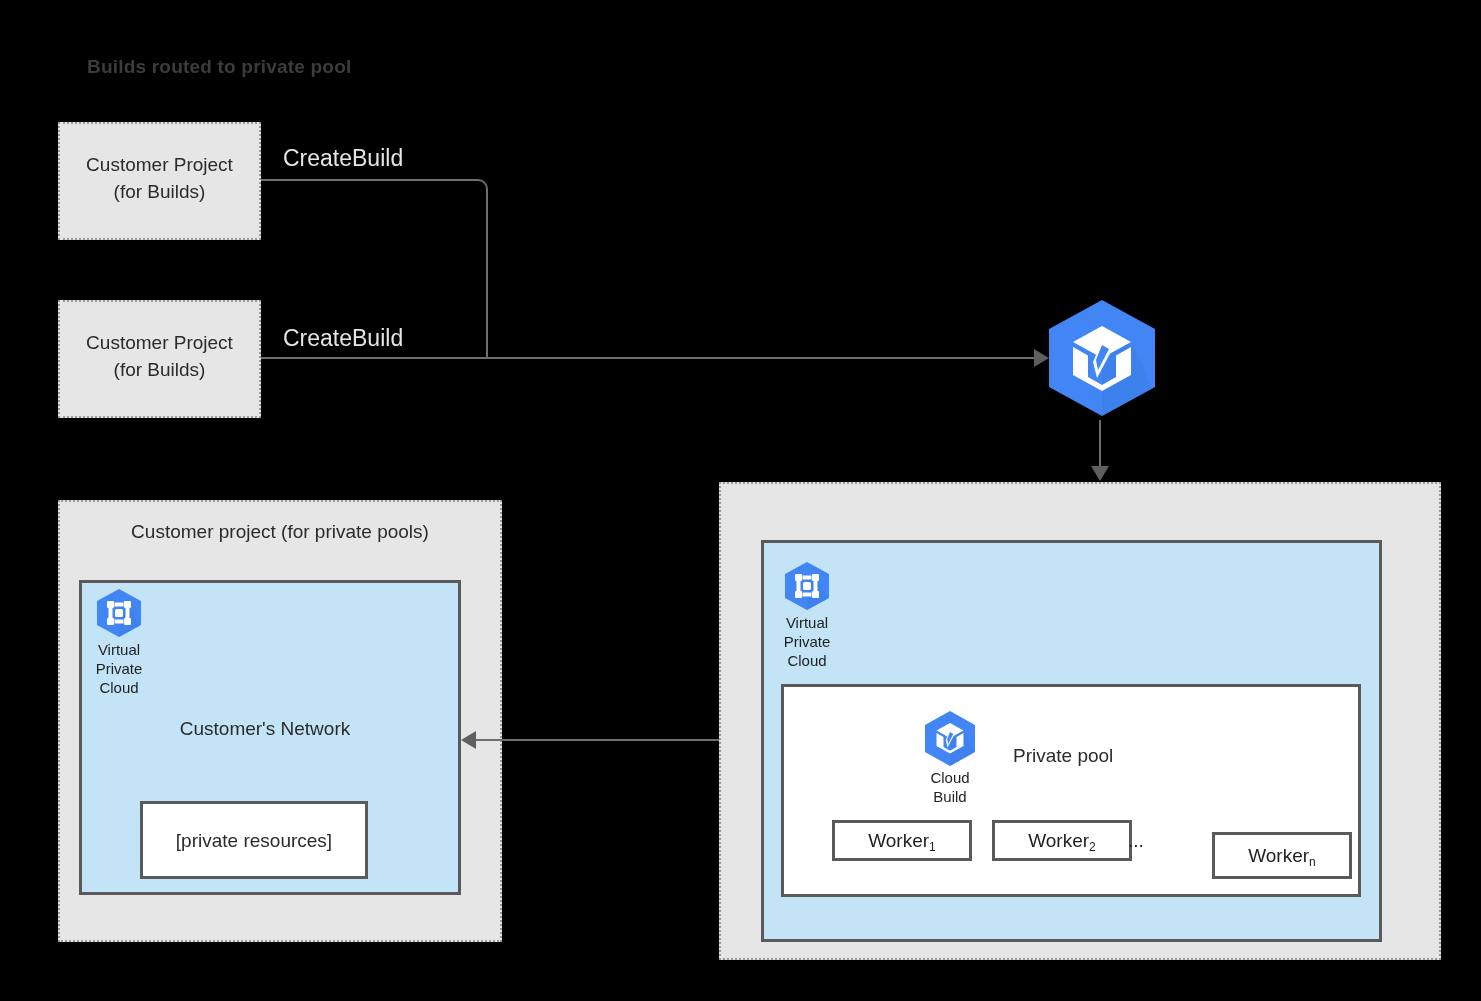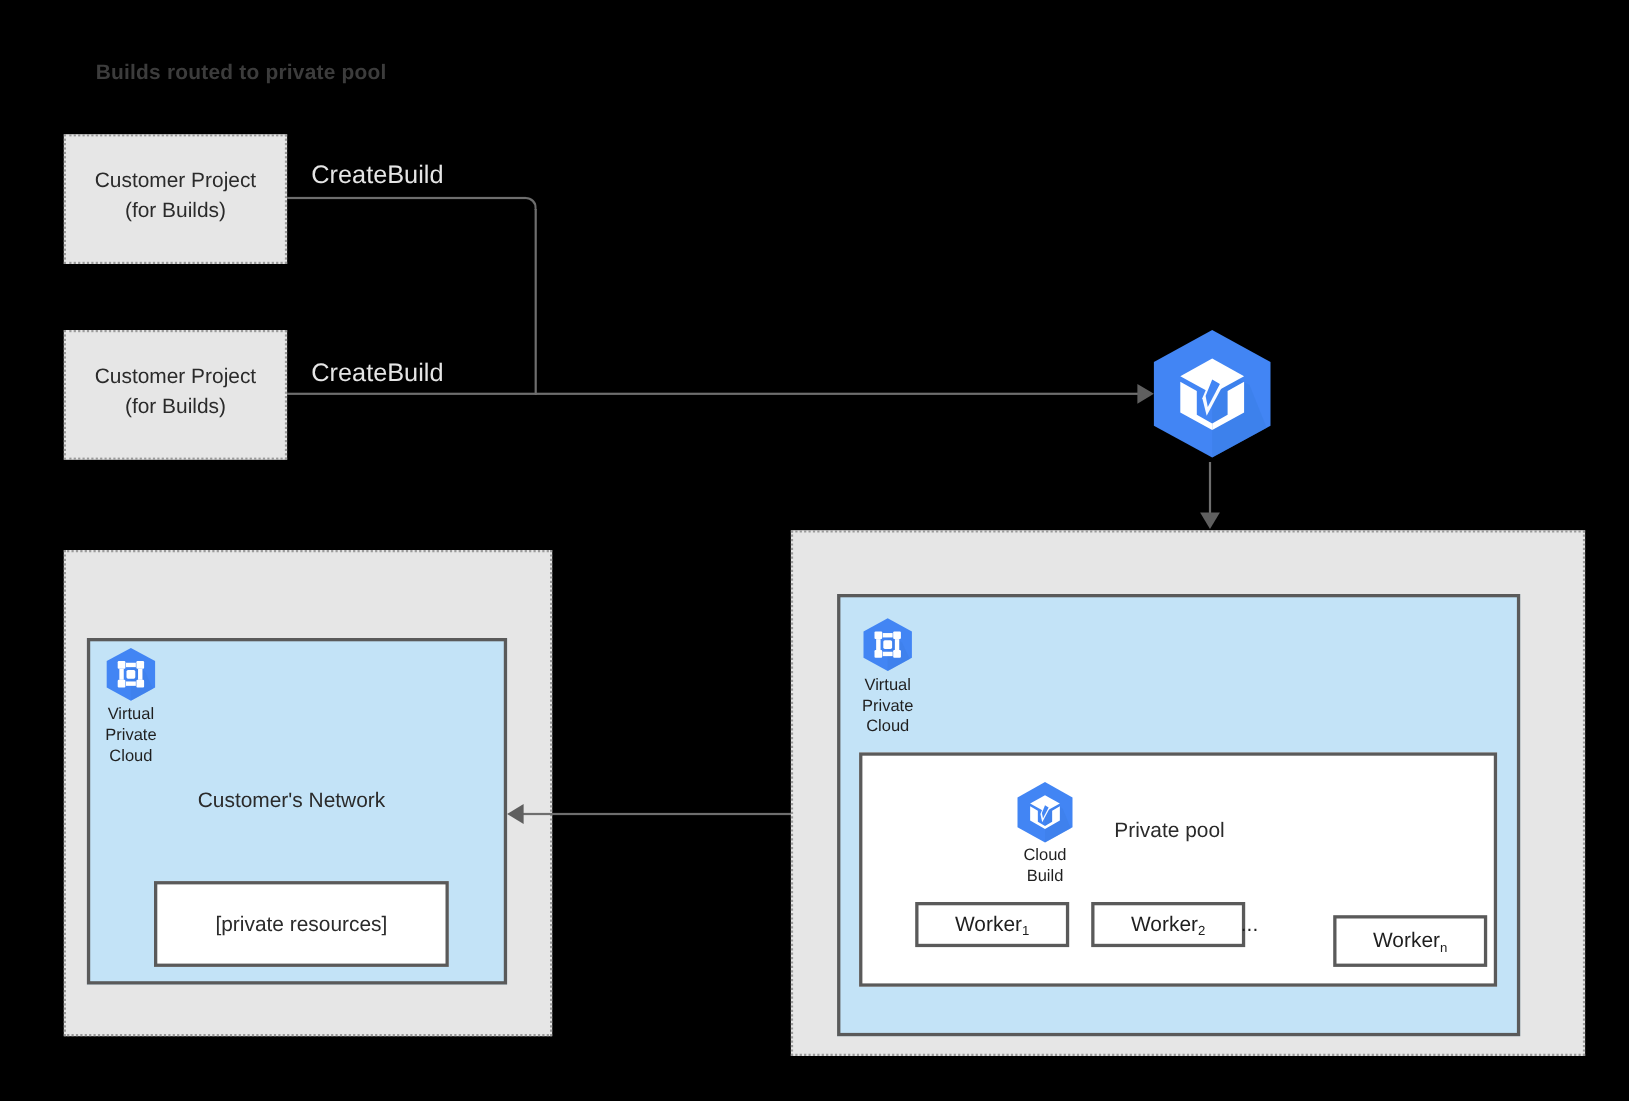--- a/index.html
+++ b/index.html
@@ -204,20 +204,21 @@
       <polygon points="62,45 73,52 57,82 53,66" fill="#ffffff" opacity="0.96"></polygon>
       <polygon points="62,49 69,53 58,74 56,64" fill="#4285f4"></polygon>
     </svg>
   </div>
 
   <div class="vline" style="left:1099px; top:420px; height:50px;"></div>
   <div class="arrow-down" style="left:1091px; top:466px;"></div>
 
   <div class="box dotted-gray-box" style="left:58px; top:500px; width:444px; height:442px;">
   </div>
+  <div class="box-label" style="left:58px; top:521px; width:444px; text-align:center; font-size:19px;">Customer project (for private pools)</div>
 
   <div class="box blue-net solid-gray-border" style="left:79px; top:580px; width:382px; height:315px;">
   </div>
   <div class="box-label" style="left:79px; top:718px; width:372px; text-align:center; font-size:19px;">Customer's Network</div>
 
   <div class="icon-wrap" style="left:93px; top:587px; width:52px; height:52px;">
     <svg width="52" height="52" viewBox="0 0 52 52">
       <defs>
         <clipPath id="hexclipVpc1">
           <polygon points="26,2 48,14 48,38 26,50 4,38 4,14"></polygon>
@@ -239,21 +240,21 @@
         <rect x="22" y="22" width="8" height="8" rx="1.5"></rect>
       </g>
     </svg>
   </div>
   <div class="icon-caption" style="left:119px; top:640px; font-size:15px;">
     <span>Virtual</span><br>
     <span>Private</span><br>
     <span>Cloud</span>
   </div>
 
-  <div class="box white-box solid-gray-border" style="left:140px; top:801px; width:268px; height:78px;">
+  <div class="box white-box solid-gray-border" style="left:140px; top:801px; width:228px; height:78px;">
     <div class="centered-2line" style="top:24px; font-size:19px;">
       <span>[private resources]</span>
     </div>
   </div>
 
   <div class="hline" style="left:470px; top:739px; width:284px;"></div>
   <div class="arrow-left" style="left:461px; top:731px;"></div>
   <div class="arrow-right" style="left:751px; top:731px;"></div>
 
   <div class="box dotted-gray-box" style="left:719px; top:482px; width:722px; height:478px;">

